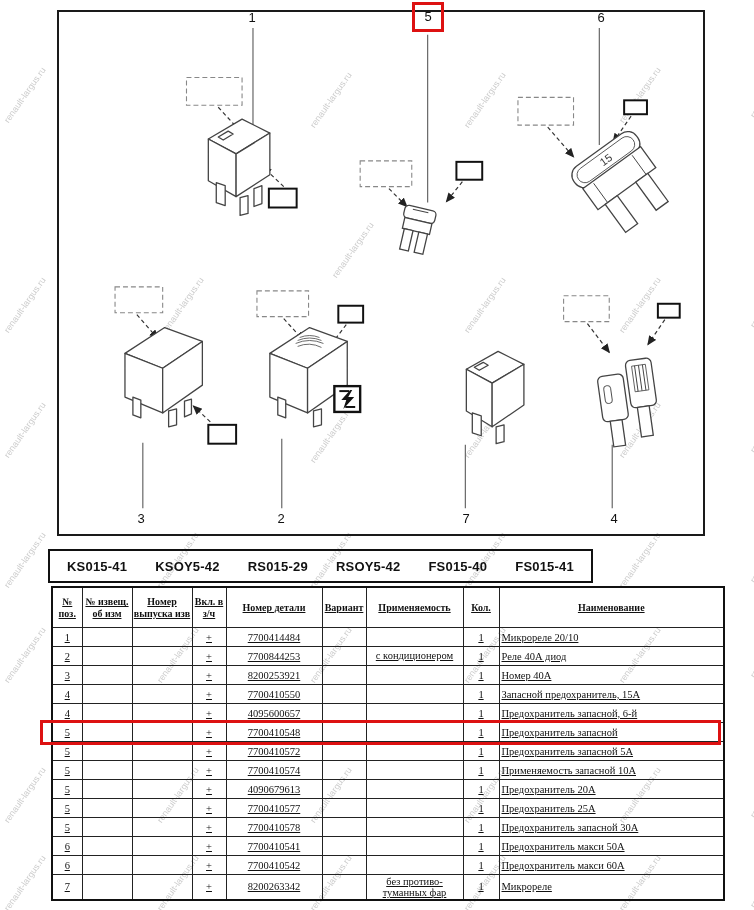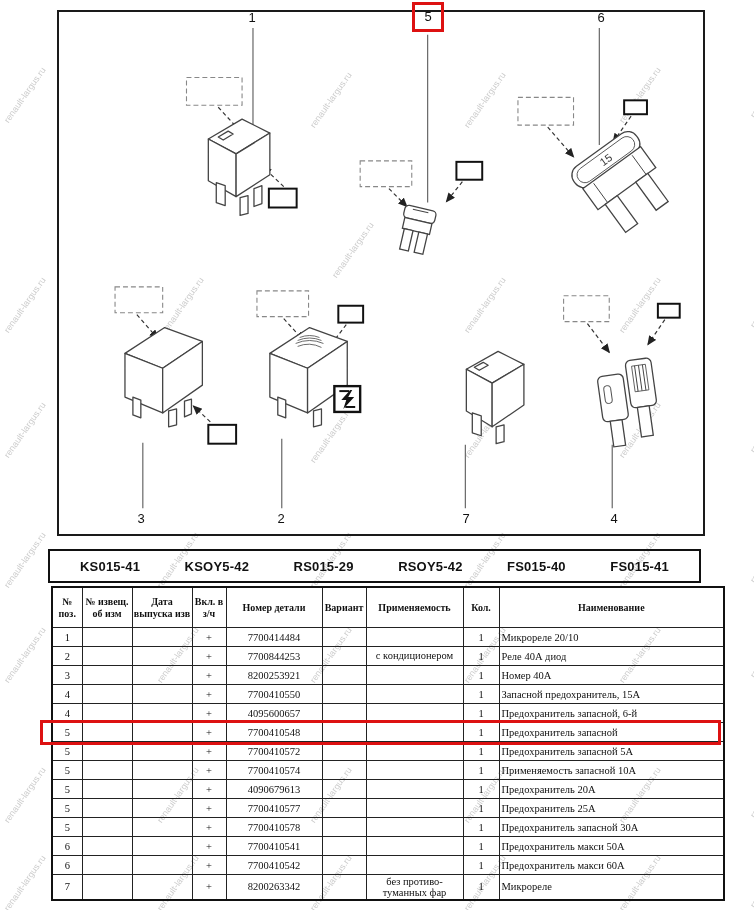--- a/index.html
+++ b/index.html
@@ -12,27 +12,27 @@
   
   #diagram{position:absolute;left:57px;top:10px;width:648px;height:526px;
            border:2px solid #1a1a1a;box-sizing:border-box;z-index:2;background:transparent;}
   #diagram svg{display:block;width:100%;height:100%;}
   .callout{position:absolute;width:16px;height:16px;text-align:center;z-index:4;
            font-family:"Liberation Sans",sans-serif;font-size:13px;color:#111;line-height:16px;}
   #callout5-box{position:absolute;left:412px;top:2px;width:32px;height:30px;z-index:5;
            border:3px solid #dd1111;box-sizing:border-box;text-align:center;}
   #callout5-box .callout{position:static;width:100%;line-height:24px;}
   
-  #codes-bar{position:absolute;left:48px;top:549px;width:653px;height:34px;z-index:3;
+  #codes-bar{position:absolute;left:48px;top:549px;width:545px;height:34px;z-index:3;
              border:2px solid #111;box-sizing:border-box;display:flex;align-items:center;
-             justify-content:space-between;padding:0 30px;background:transparent;}
+             justify-content:space-between;padding:0 17px;background:transparent;}
   .code{font-family:"Liberation Sans",sans-serif;font-weight:bold;font-size:13px;letter-spacing:.2px;}
   
   #parts-table{position:absolute;left:51px;top:586px;width:672px;z-index:3;
-               border-collapse:collapse;table-layout:fixed;background:transparent;}
+               border-collapse:collapse;table-layout:fixed;background:transparent;text-decoration:underline;}
   #parts-table th,#parts-table td{border:1px solid #222;overflow:hidden;background:transparent;}
   #parts-table{border:2px solid #111;}
   #parts-table th{font-weight:bold;font-size:10px;line-height:1.12;height:37px;
                   text-align:center;vertical-align:middle;padding:1px;}
   #parts-table td{font-size:10.5px;height:18px;vertical-align:middle;padding:0 2px;
                   white-space:nowrap;}
   #parts-table tr.tall td{height:24px;white-space:normal;line-height:1.05;}
   td.c0,td.c1,td.c2,td.c3,td.c4,td.c5,td.c7{text-align:center;}
   td.c6{text-align:center;font-size:10px;white-space:normal;line-height:1.05;}
   td.c8{text-align:left;padding-left:5px;}
@@ -245,21 +245,21 @@
         <col style="width:96px">
         <col style="width:44px">
       <col style="width:97px">
         <col style="width:36px">
         <col style="width:225px">
     </colgroup>
     <thead>
       <tr>
         <th>№ поз.</th>
         <th>№ извещ. об изм</th>
-        <th>Дата выпуска изв</th>
+        <th>Номер выпуска изв</th>
         <th>Вкл. в з/ч</th>
         <th>Номер детали</th>
         <th class="h5">Вариант</th>
         <th>Применяемость</th>
         <th>Кол.</th>
         <th>Наименование</th>
       </tr>
     </thead>
     <tbody>
         <tr>

